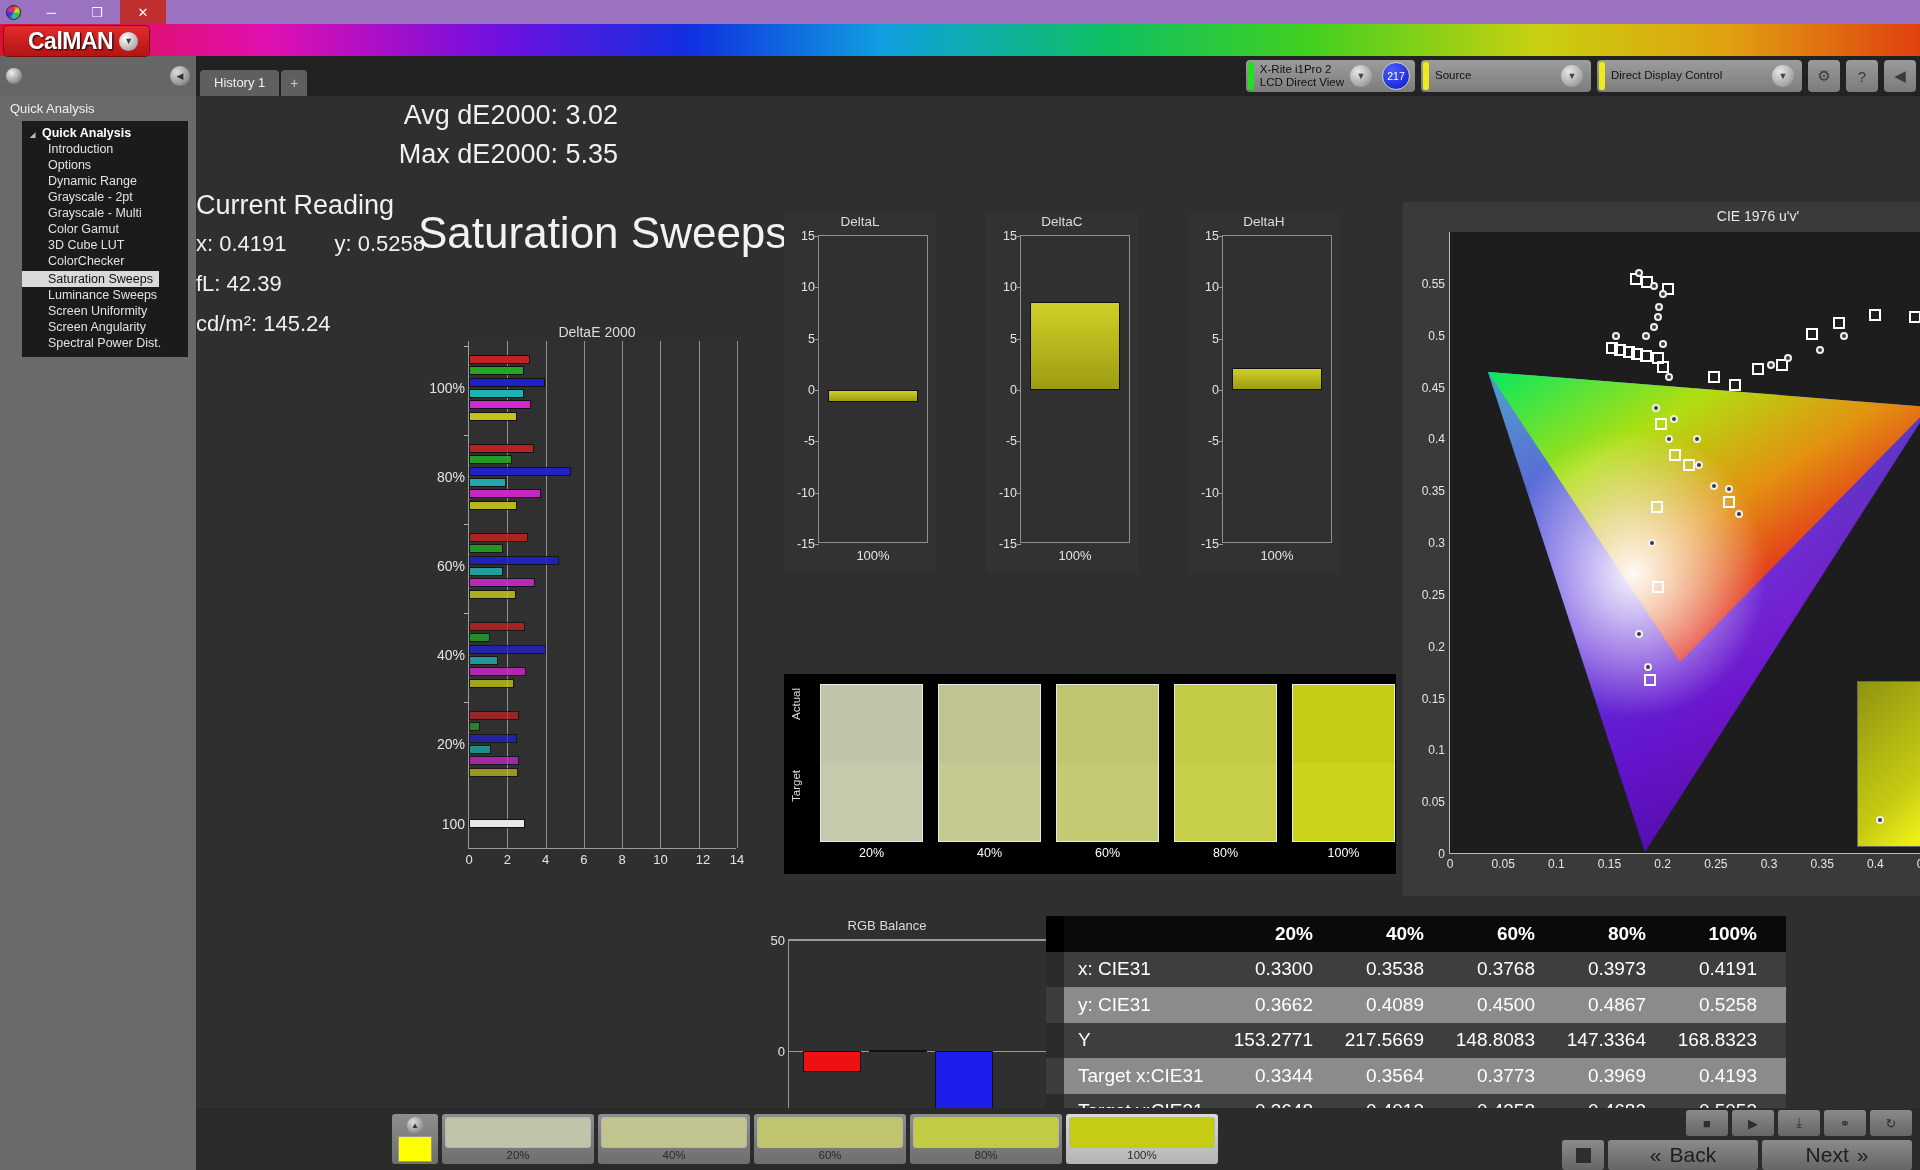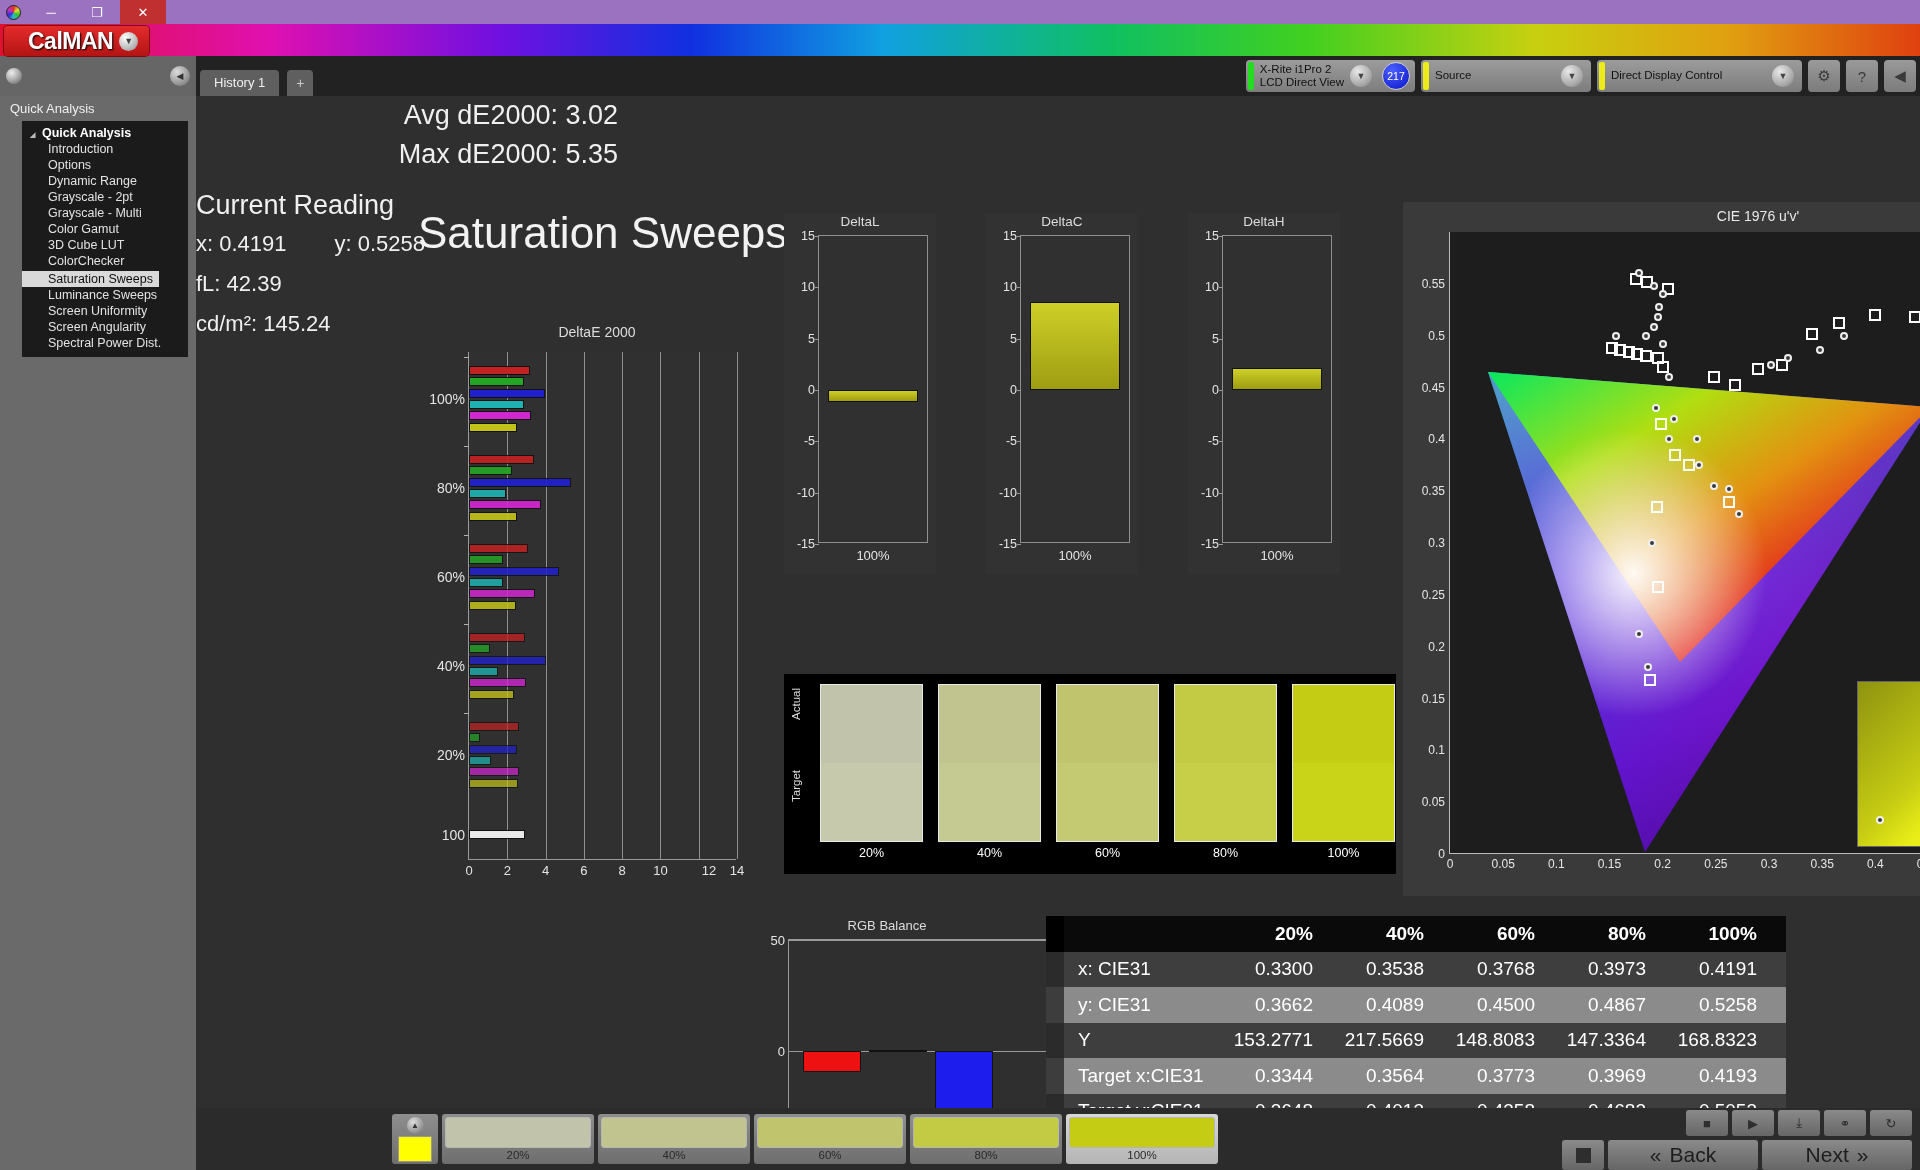--- a/index.html
+++ b/index.html
@@ -66,21 +66,21 @@
   #collapse-arrow {
     margin-left: auto; width: 20px; height: 20px; border-radius: 50%;
     background: radial-gradient(circle at 35% 30%,#ddd,#999 60%,#666);
     display: flex; align-items: center; justify-content: center;
     font-size: 9px; color: #333;
   }
   #tabs { display: flex; align-items: flex-end; height: 40px; padding-left: 4px; }
   .tab {
     background: #5f5f5f; color: #f0f0f0; font-size: 13px;
     padding: 5px 14px 6px; border-radius: 4px 4px 0 0;
-    margin-right: 8px; height: 26px;
+    margin-right: 2px; height: 26px;
   }
   .tab.add { padding: 5px 9px 6px; color: #ccc; font-size: 14px; }
   #toolbar-right {
     position: absolute; right: 4px; top: 4px;
     display: flex; align-items: center; gap: 6px;
   }
   .tb-select {
     height: 32px; background: linear-gradient(#9c9c9c,#7d7d7d);
     border-radius: 4px; display: flex; align-items: center;
     padding: 0 2px 0 0; position: relative; color: #111; font-size: 11.5px;
@@ -116,21 +116,21 @@
   .nav-root .tri { position: absolute; left: 8px; top: 6px; font-size: 7px; color: #bbb; }
   .nav-item { color: #e2e2e2; font-size: 12.5px; padding: 1px 0 1px 26px; white-space: nowrap; }
   .nav-item.selected { background: #d9d9d9; color: #111; display: inline-block; padding-right: 6px; margin-left: 0; }
   
   #main { flex: 1; background: #2f2f2f; position: relative; }
   #page-title { position: absolute; left: 222px; top: 112px; color: #f2f2f2; font-size: 44px; }
   
   .panel { position: absolute; background: #323232; }
   
   #de-chart { left: 236px; top: 228px; width: 330px; height: 550px; }
-  #de-title { color: #dcdcdc; font-size: 14px; text-align: center; margin-bottom: 12px; }
+  #de-title { color: #dcdcdc; font-size: 14px; text-align: center; margin-bottom: 1px; }
   #de-plot {
     position: relative; height: 508px; width: 268px; margin-left: 36px;
     background: #303030; border-left: 1px solid #9a9a9a; border-bottom: 1px solid #9a9a9a;
   }
   .vgrid { position: absolute; top: 0; bottom: 0; width: 1px; background: #8f8f8f; }
   .ylab { position: absolute; color: #e4e4e4; font-size: 14px; right: 100%; padding-right: 4px; transform: translateY(-50%); white-space: nowrap; }
   .ytick { position: absolute; right: 100%; width: 5px; height: 1px; background: #b0b0b0; }
   .debar { position: absolute; height: 9px; border: 1px solid #111; }
   .xlab { position: absolute; top: 100%; color: #e4e4e4; font-size: 13px; transform: translateX(-50%); padding-top: 4px; }
   
@@ -369,21 +369,21 @@
           <div class="ytick" style="top: 94px;"></div>
           <div class="ytick" style="top: 183px;"></div>
           <div class="ytick" style="top: 272px;"></div>
           <div class="ytick" style="top: 361px;"></div>
           <div class="xlab" style="left: 0px;">0</div>
           <div class="xlab" style="left: 38.2857px;">2</div>
           <div class="xlab" style="left: 76.5714px;">4</div>
           <div class="xlab" style="left: 114.857px;">6</div>
           <div class="xlab" style="left: 153.143px;">8</div>
           <div class="xlab" style="left: 191.429px;">10</div>
-          <div class="xlab" style="left: 240px;">12</div>
+          <div class="xlab" style="left: 234px;">12</div>
           <div class="xlab" style="left: 268px;">14</div>
         </div>
       <div id="de-xaxis" style="position:relative;margin-left:36px;width:268px;"></div>
     </div>
 
     <div class="panel dsmall" style="left:588px">
       <div class="ds-title">DeltaL</div>
       <div class="ds-plot" id="dl-plot">
           <div class="ds-ylab" style="top: 0px;">15</div>
           <div class="ds-tick" style="top: 0px;"></div>

